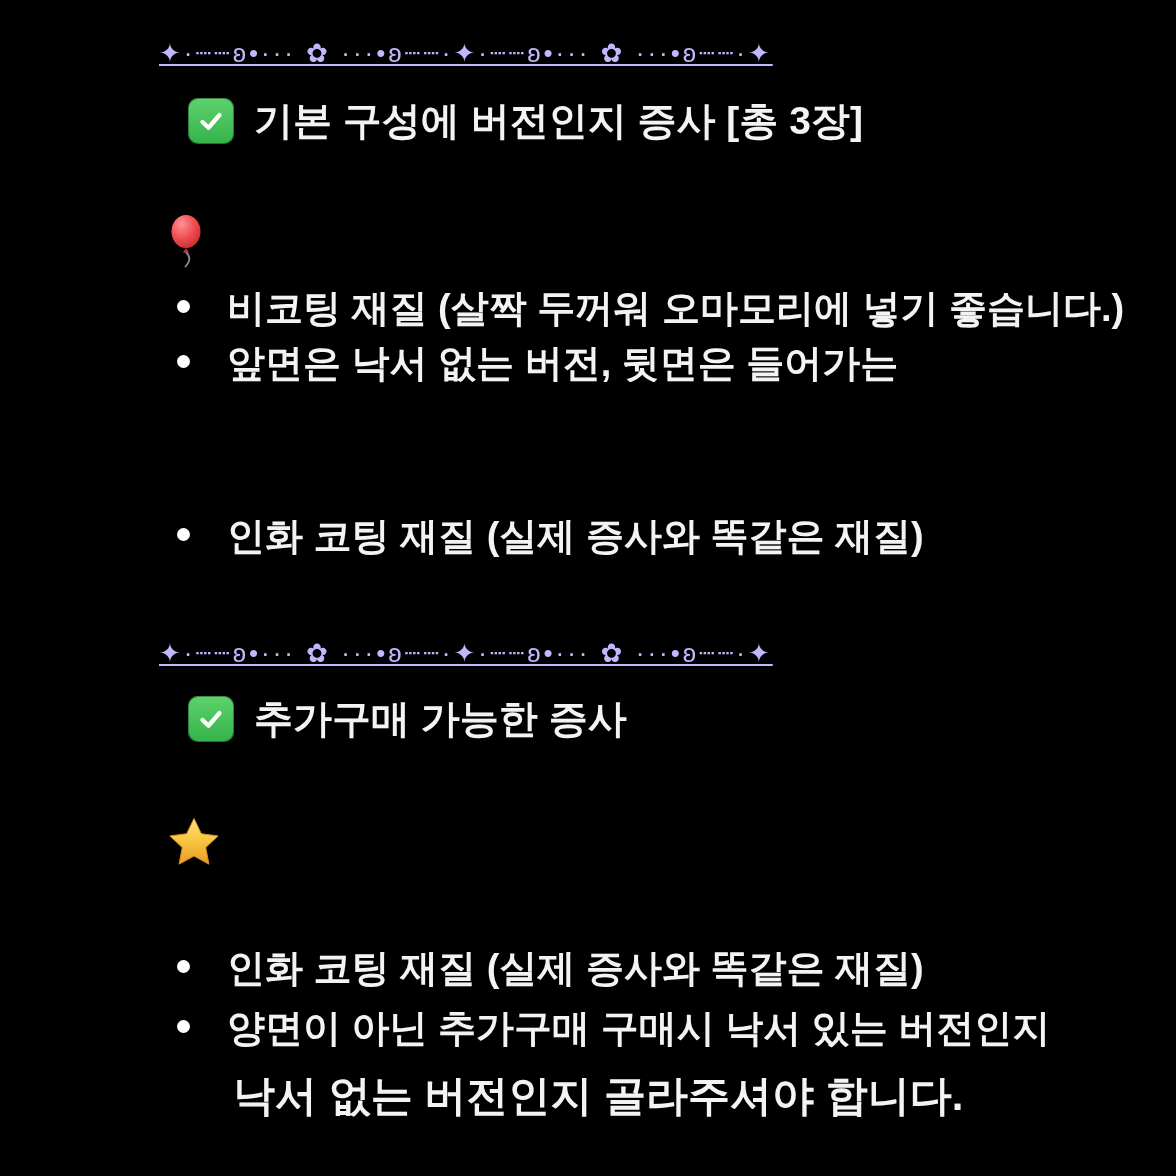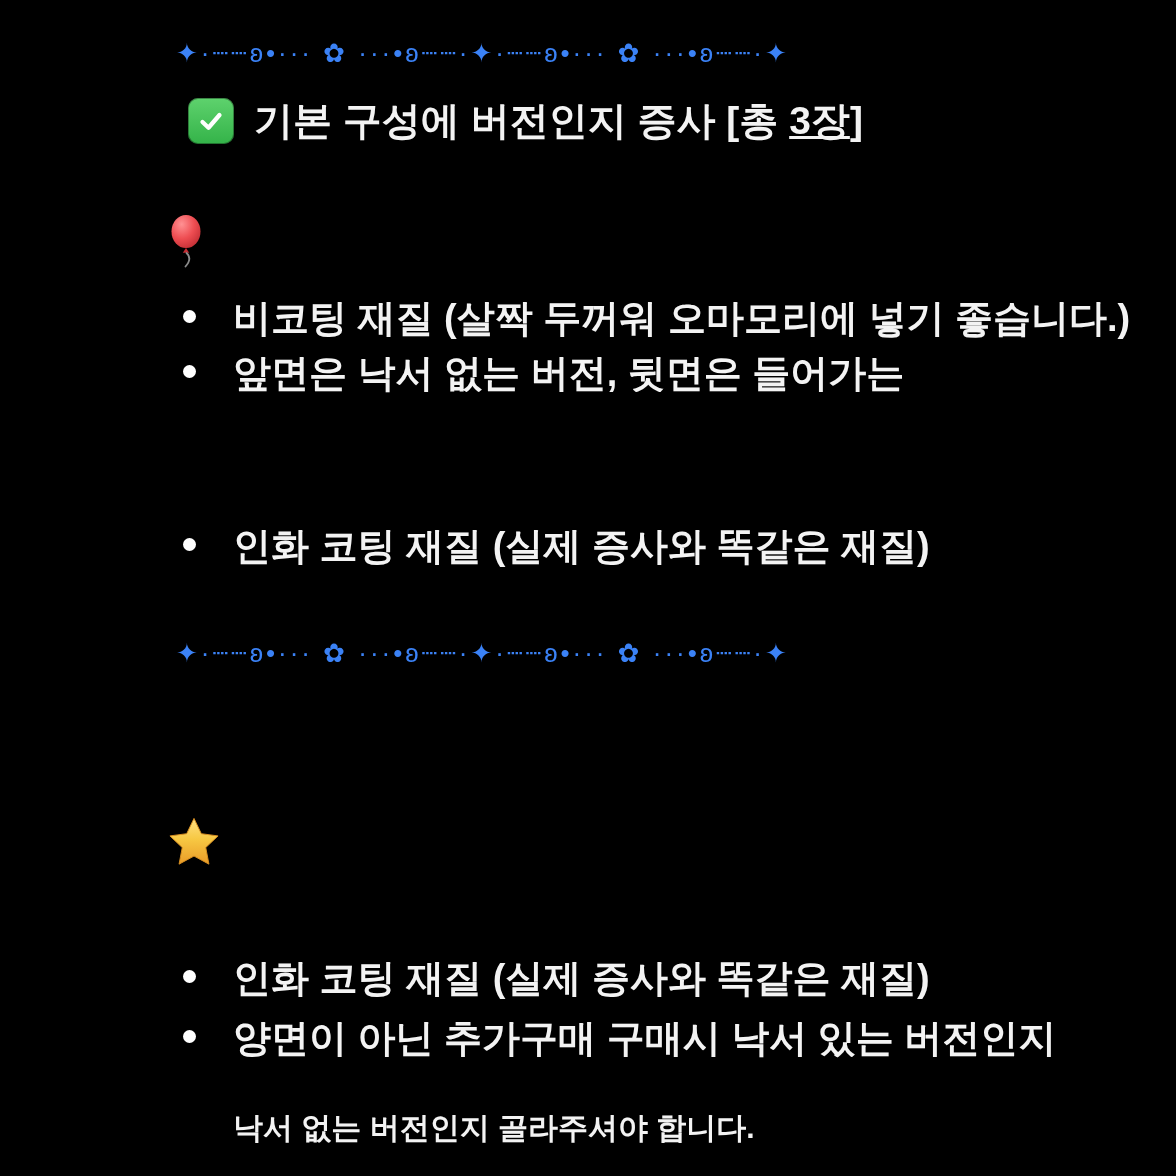--- a/index.html
+++ b/index.html
@@ -6,57 +6,58 @@
   .page{
     position:relative;
     width:1176px;height:1176px;
     background:#000000;
     color:#f3f3f3;
     font-family:"Liberation Sans","DejaVu Sans",sans-serif;
     overflow:hidden;
   }
   .row{position:absolute;left:165px;white-space:nowrap;}
   .divider{
-    left:176px;
+    left:159px;
     font-size:26px;
     letter-spacing:3px;
     font-weight:400;
-    color:#3b82f6;
+    color:#c4b5fd;
+    text-decoration:underline;
   }
   .heading{
     left:188px;
     display:flex;align-items:center;gap:20px;
     font-size:39px;font-weight:600;
   }
   .itemline{
     left:168px;
     display:flex;align-items:center;gap:18px;
     font-size:40px;font-weight:600;
   }
   .priceline{
     left:168px;
     display:flex;align-items:center;gap:22px;
     font-size:42px;font-weight:600;
   }
   .bullet{
-    left:183px;
+    left:177px;
     display:flex;align-items:flex-start;
-    font-size:38px;font-weight:600;margin-top:10px;
+    font-size:38px;font-weight:600;
   }
   .dot{
     flex:none;
     width:13px;height:13px;border-radius:50%;
     background:#ffffff;
     margin:17px 37px 0 0;
   }
   .cont{
     left:233px;
-    font-size:30px;font-weight:600;margin-top:40px;
+    font-size:42px;font-weight:600;
   }
-  b{font-weight:800;text-decoration:underline;}
+  b{font-weight:800;}
   .check{
     flex:none;
     width:46px;height:46px;border-radius:10px;
     background:linear-gradient(180deg,#5ed26d 0%,#34b349 100%);
     display:flex;align-items:center;justify-content:center;
     box-shadow:0 0 0 1px rgba(0,0,0,.35) inset;
   }
   .balloon{flex:none;display:flex;}
   .star{flex:none;display:flex;}
   .txt{display:inline-block;}
@@ -104,20 +105,28 @@
   </div>
 
 
   <div class="row bullet" style="top:511px">
     <span class="dot"></span>
     <span class="txt">인화 코팅 재질 (실제 증사와 똑같은 재질)</span>
   </div>
 
   <div class="row divider" style="top:638px">✦·┈┈ʚ•···  ✿  ···•ʚ┈┈·✦·┈┈ʚ•···  ✿  ···•ʚ┈┈·✦</div>
 
+  <div class="row heading" style="top:692px">
+    <span class="check">
+      <svg viewBox="0 0 24 24" width="30" height="30" aria-hidden="true">
+        <path d="M5.2 12.8 L10 17.4 L18.8 7.2" fill="none" stroke="#ffffff" stroke-width="3.4" stroke-linecap="round" stroke-linejoin="round"></path>
+      </svg>
+    </span>
+    <span class="txt">추가구매 가능한 증사</span>
+  </div>
 
   <div class="row priceline" style="top:816px">
     <span class="star">
       <svg viewBox="0 0 54 54" width="52" height="52" aria-hidden="true">
         <defs>
           <linearGradient id="starg" x1="0" y1="0" x2="0" y2="1">
             <stop offset="0%" stop-color="#ffe083"></stop>
             <stop offset="45%" stop-color="#f7c843"></stop>
             <stop offset="100%" stop-color="#ea9c28"></stop>
           </linearGradient>

